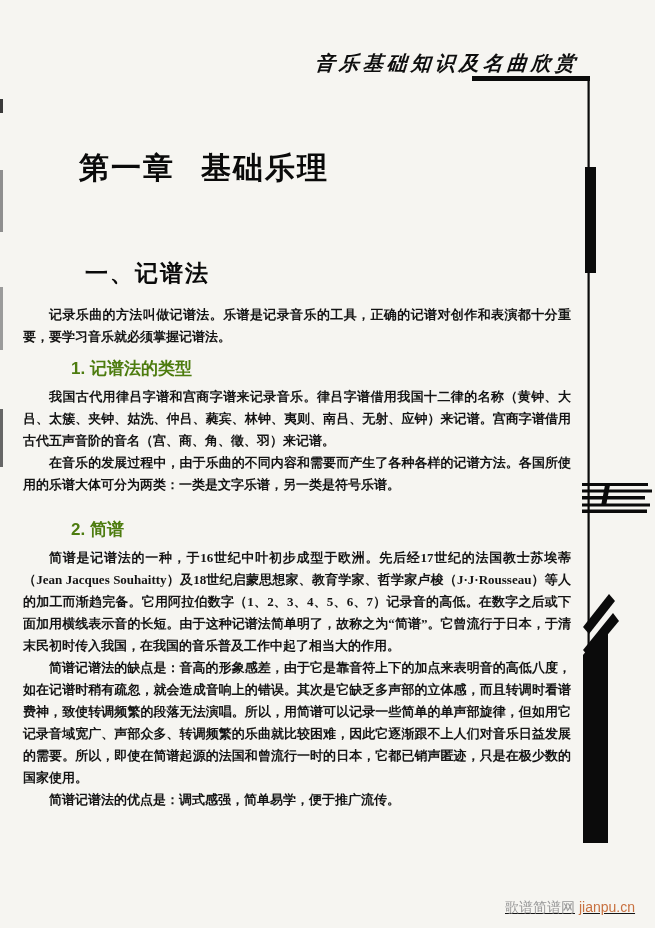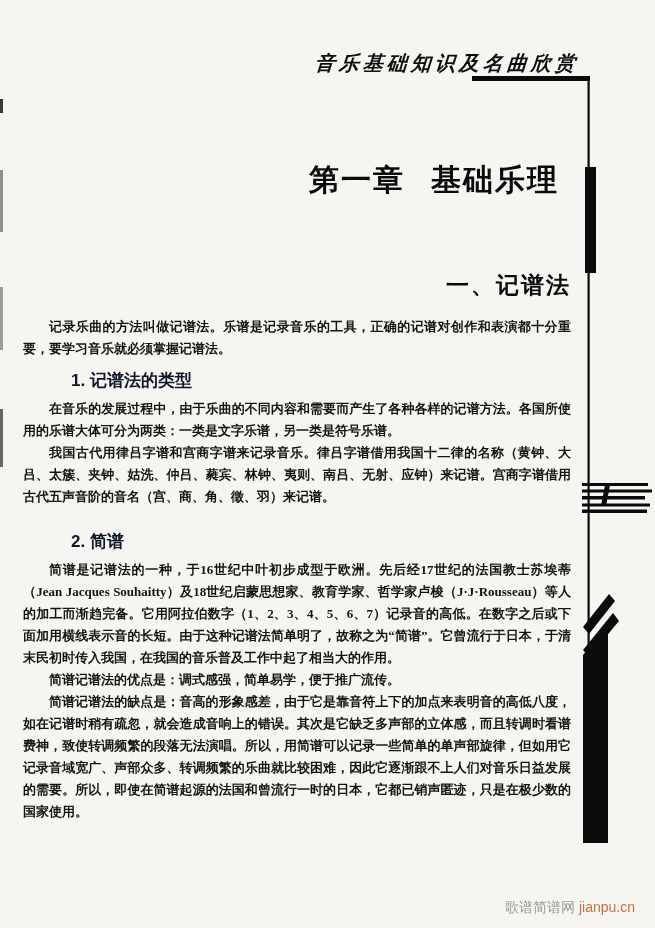--- a/index.html
+++ b/index.html
@@ -21,45 +21,45 @@
   .left-mark{ position:absolute; left:0; width:3px; }
   .lm1{ top:99px;  height:14px; background:#3a3a3a; }
   .lm2{ top:170px; height:62px; background:#8f8f8f; }
   .lm3{ top:287px; height:63px; background:#9b9b9b; }
   .lm4{ top:409px; height:58px; background:#666666; }
   
   .right-edge{ position:absolute; left:575px; top:0; width:80px; height:928px; }
   
   .content{ position:absolute; left:23px; top:148px; width:548px; }
   .chapter-title{
-    margin:12px; padding-left:56px; text-align:right;
+    margin:0; padding-left:56px; text-align:left;
     font-family:"Liberation Sans","DejaVu Sans",sans-serif;
     font-size:30px; line-height:40px; font-weight:700; letter-spacing:2px; color:#0a0a0a;
   }
   .chapter-name{ margin-left:26px; }
   .sec-heading{
     margin:70px 0 0 62px;
     font-family:"Liberation Sans","DejaVu Sans",sans-serif;
-    font-size:23px; line-height:30px; font-weight:800; letter-spacing:2px; color:#0a0a0a;text-align:right;
+    font-size:23px; line-height:30px; font-weight:800; letter-spacing:2px; color:#0a0a0a;
   }
   .sub-heading{
     margin:10px 0 6px 48px;
     font-family:"Liberation Sans","DejaVu Sans",sans-serif;
-    font-size:17px; line-height:22px; font-weight:700; color:#0f172a;
+    font-size:17px; line-height:22px; font-weight:700; color:#4d7c0f;
   }
   .sub-heading.second{ margin-top:23px; }
   .para{
     margin:0; font-size:13px; line-height:22px; font-weight:600;
     text-align:justify; text-indent:2em; color:#141414; letter-spacing:0;
   }
   .para.intro{ margin-top:16px; }
   
   .watermark{
     position:absolute; left:505px; top:899px; white-space:nowrap;
-    font-family:"Liberation Sans","DejaVu Sans",sans-serif; font-size:14px;
+    font-family:"Liberation Sans","DejaVu Sans",sans-serif; font-size:14px;text-decoration:underline;
   }
   .wm-name{ color:#989898; }
   .wm-url{ color:#c8703f; margin-left:4px; }
 </style>
 </head>
 <body>
 
 <div class="page">
 
   <div class="running-title">音乐基础知识及名曲欣赏</div>
@@ -89,26 +89,26 @@
   <div class="content">
     <h1 class="chapter-title">
       <span>第一章</span><span class="chapter-name">基础乐理</span>
     </h1>
 
     <h2 class="sec-heading">一、记谱法</h2>
 
     <p class="para intro">记录乐曲的方法叫做记谱法。乐谱是记录音乐的工具，正确的记谱对创作和表演都十分重要，要学习音乐就必须掌握记谱法。</p>
 
     <h3 class="sub-heading">1. 记谱法的类型</h3>
+    <p class="para">我国古代用律吕字谱和宫商字谱来记录音乐。律吕字谱借用我国十二律的名称（黄钟、大吕、太簇、夹钟、姑洗、仲吕、蕤宾、林钟、夷则、南吕、无射、应钟）来记谱。宫商字谱借用古代五声音阶的音名（宫、商、角、徵、羽）来记谱。</p>
     <p class="para">在音乐的发展过程中，由于乐曲的不同内容和需要而产生了各种各样的记谱方法。各国所使用的乐谱大体可分为两类：一类是文字乐谱，另一类是符号乐谱。</p>
-    <p class="para">我国古代用律吕字谱和宫商字谱来记录音乐。律吕字谱借用我国十二律的名称（黄钟、大吕、太簇、夹钟、姑洗、仲吕、蕤宾、林钟、夷则、南吕、无射、应钟）来记谱。宫商字谱借用古代五声音阶的音名（宫、商、角、徵、羽）来记谱。</p>
 
     <h3 class="sub-heading second">2. 简谱</h3>
     <p class="para">简谱是记谱法的一种，于16世纪中叶初步成型于欧洲。先后经17世纪的法国教士苏埃蒂（Jean Jacques Souhaitty）及18世纪启蒙思想家、教育学家、哲学家卢梭（J·J·Rousseau）等人的加工而渐趋完备。它用阿拉伯数字（1、2、3、4、5、6、7）记录音的高低。在数字之后或下面加用横线表示音的长短。由于这种记谱法简单明了，故称之为“简谱”。它曾流行于日本，于清末民初时传入我国，在我国的音乐普及工作中起了相当大的作用。</p>
+    <p class="para">简谱记谱法的缺点是：音高的形象感差，由于它是靠音符上下的加点来表明音的高低八度，如在记谱时稍有疏忽，就会造成音响上的错误。其次是它缺乏多声部的立体感，而且转调时看谱费神，致使转调频繁的段落无法演唱。所以，用简谱可以记录一些简单的单声部旋律，但如用它记录音域宽广、声部众多、转调频繁的乐曲就比较困难，因此它逐渐跟不上人们对音乐日益发展的需要。所以，即使在简谱起源的法国和曾流行一时的日本，它都已销声匿迹，只是在极少数的国家使用。</p>
     <p class="para">简谱记谱法的优点是：调式感强，简单易学，便于推广流传。</p>
-    <p class="para">简谱记谱法的缺点是：音高的形象感差，由于它是靠音符上下的加点来表明音的高低八度，如在记谱时稍有疏忽，就会造成音响上的错误。其次是它缺乏多声部的立体感，而且转调时看谱费神，致使转调频繁的段落无法演唱。所以，用简谱可以记录一些简单的单声部旋律，但如用它记录音域宽广、声部众多、转调频繁的乐曲就比较困难，因此它逐渐跟不上人们对音乐日益发展的需要。所以，即使在简谱起源的法国和曾流行一时的日本，它都已销声匿迹，只是在极少数的国家使用。</p>
   </div>
 
   <div class="watermark">
     <span class="wm-name">歌谱简谱网</span><span class="wm-url">jianpu.cn</span>
   </div>
 
 </div>
 
 </body></html>

